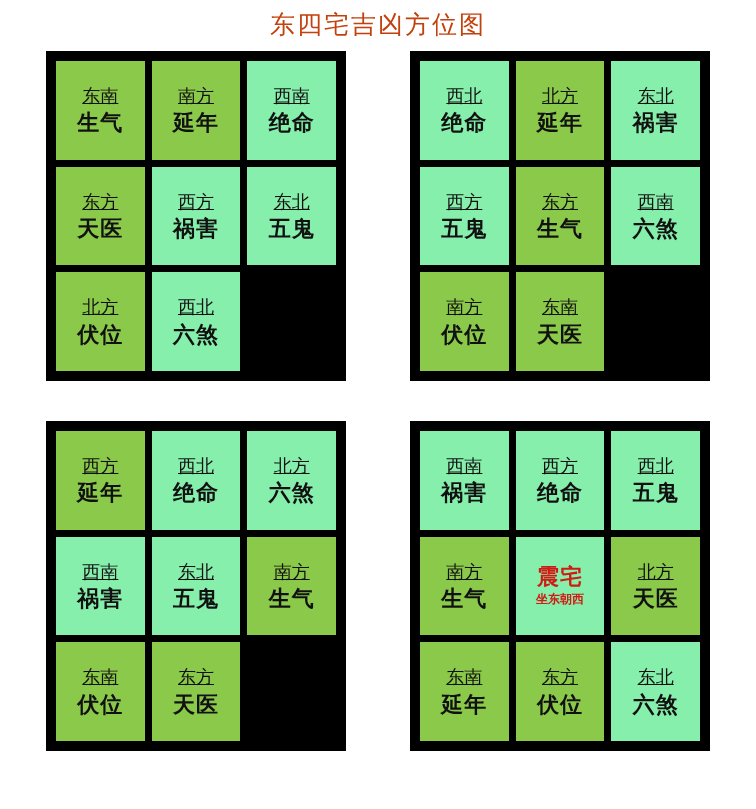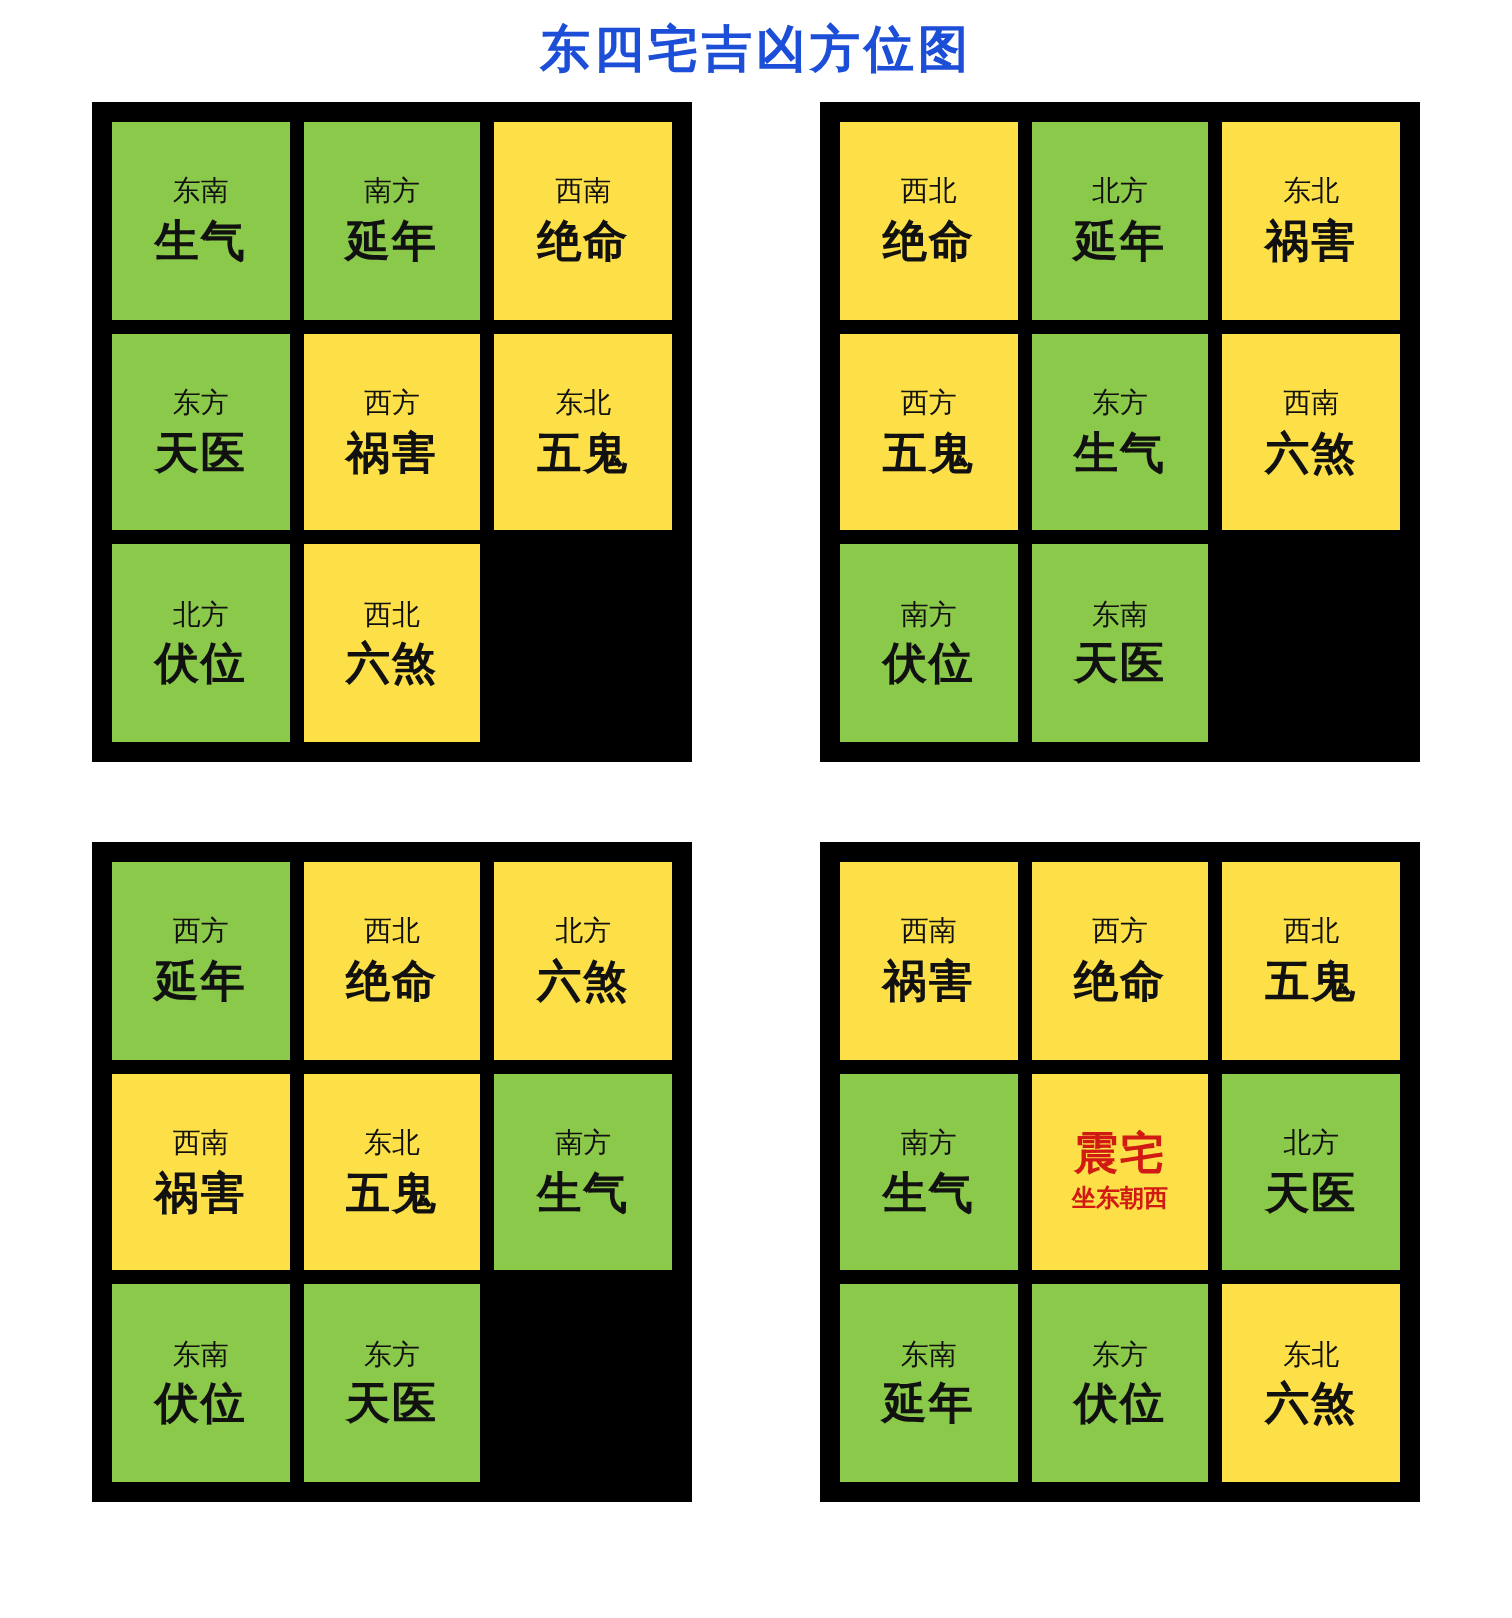--- a/index.html
+++ b/index.html
@@ -15,25 +15,25 @@
     overflow: hidden;
   }
   .page {
     position: relative;
     width: 756px;
     height: 809px;
   }
   .title {
     text-align: center;
     font-size: 25px;
-    font-weight: bold;
+    font-weight: normal;
     letter-spacing: 2px;
     padding-top: 8px;
     padding-bottom: 10px;
-    color: #1d4ed8;
+    color: #c2410c;
   }
   .grids {
     display: grid;
     grid-template-columns: 1fr 1fr;
     grid-template-rows: auto auto;
     justify-items: center;
     align-items: start;
     row-gap: 40px;
     padding: 0 14px;
   }
@@ -42,36 +42,37 @@
     height: 330px;
     background: #000000;
     padding: 10px;
     box-sizing: border-box;
     display: grid;
     grid-template-columns: 1fr 1fr 1fr;
     grid-template-rows: 1fr 1fr 1fr;
     gap: 7px;
   }
   .cell {
-    background: #fde047;
+    background: #86efac;
     display: flex;
     flex-direction: column;
     align-items: center;
     justify-content: center;
     box-sizing: border-box;
     padding: 2px;
   }
   .cell.green {
     background: #8bc94a;
   }
   .dir {
-    font-size: 14px;
+    font-size: 18px;
     line-height: 1.25;
     color: #111;
     margin-bottom: 3px;
+    text-decoration: underline;
   }
   .name {
     font-size: 22px;
     font-weight: bold;
     line-height: 1.15;
     color: #111;
     letter-spacing: 1px;
   }
   .cell.center .name {
     color: #d11a13;

